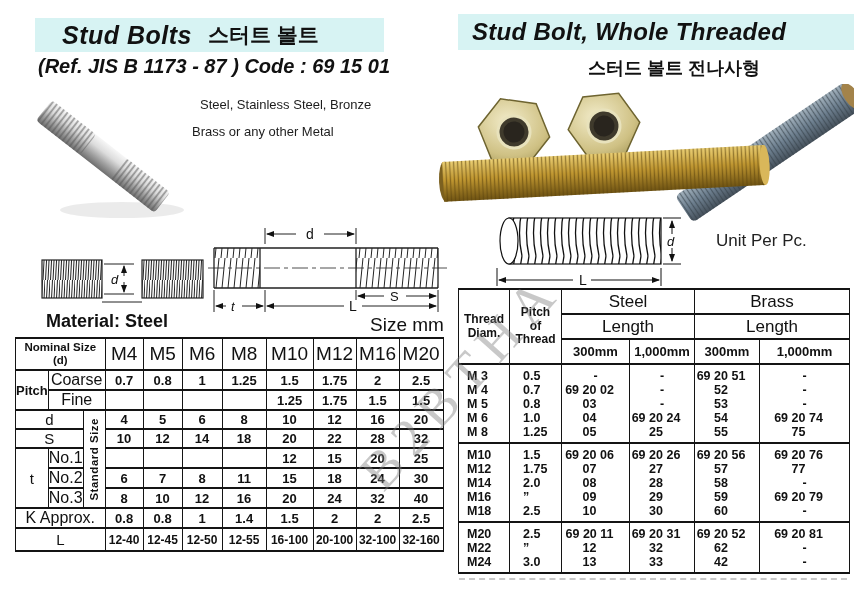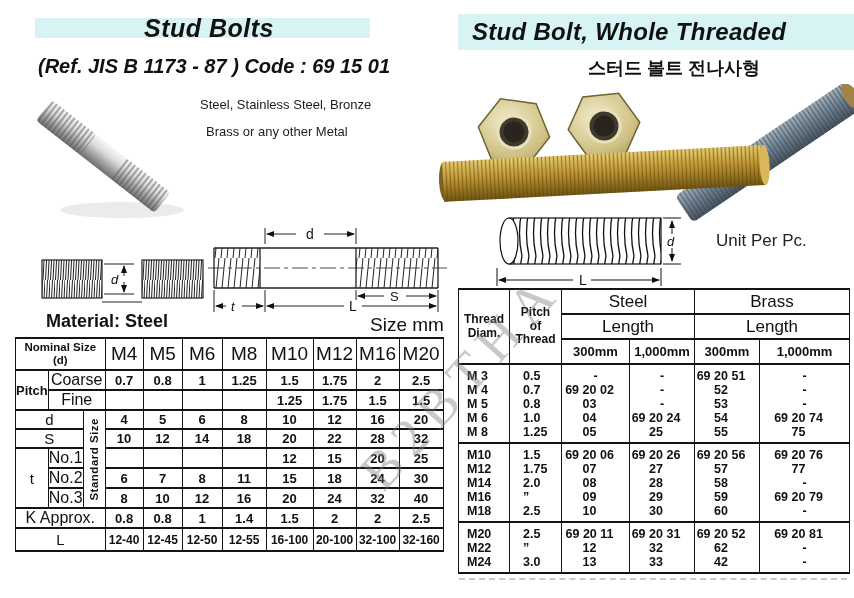--- a/index.html
+++ b/index.html
@@ -1,32 +1,32 @@
 <!DOCTYPE html>
 <html><head>
 <meta charset="utf-8">
 <style>
   html,body { margin:0; padding:0; background:#fff; }
   .page { position:relative; width:854px; height:598px; background:#fff; overflow:hidden;
           font-family:"Liberation Sans", sans-serif; color:#111; }
 
   
   .hl { position:absolute; background:#d7f3f3; display:flex; align-items:center; }
-  .hl-left  { left:35px; top:18px;  width:322px; height:20px; padding-left:13px;justify-content:center; }
+  .hl-left  { left:35px; top:18px;  width:322px; height:34px; padding-left:27px; }
   .hl-right { left:458px; top:14px; width:388px; height:36px; padding-left:14px; }
   .ttl    { font-style:italic; font-weight:bold; font-size:25px; letter-spacing:.5px; }
   .ttl-ko { font-weight:bold; font-size:21px; margin-left:16px; }
   .ttl2   { font-style:italic; font-weight:bold; font-size:24px; letter-spacing:.3px; }
   .refline { position:absolute; left:38px; top:55px; font-style:italic; font-weight:bold; font-size:20px; }
   .subko   { position:absolute; left:588px; top:56px; font-weight:bold; font-size:18px; }
 
   
   .mat  { position:absolute; font-size:13px; color:#1d1d1d; }
   .mat1 { left:200px; top:97px; }
-  .mat2 { left:206px; top:124px; }
+  .mat2 { left:192px; top:124px; }
   .matnote  { position:absolute; left:46px;  top:311px; font-weight:bold; font-size:18px; }
   .sizenote { position:absolute; left:370px; top:314px; font-size:19px; }
   .unitnote { position:absolute; left:716px; top:231px; font-size:17px; color:#222; }
 
   
   .photo1 { position:absolute; left:30px;  top:88px; }
   .photo2 { position:absolute; left:432px; top:84px; }
   .draw1  { position:absolute; left:40px;  top:242px; }
   .draw2  { position:absolute; left:208px; top:218px; }
   .draw3  { position:absolute; left:495px; top:210px; }
@@ -79,20 +79,21 @@
 
   svg text { font-family:"Liberation Sans", sans-serif; fill:#111; }
 </style>
 </head>
 <body>
 
 <div class="page">
 
   <div class="hl hl-left">
     <span class="ttl">Stud Bolts</span>
+    <span class="ttl-ko">스터트 볼트</span>
   </div>
   <div class="refline">(Ref. JIS B 1173 - 87 ) Code : 69 15 01</div>
 
   <svg class="photo1" width="175" height="138" viewBox="0 0 175 138">
     <defs>
       <linearGradient id="gsil" x1="0" y1="0" x2="0" y2="1">
         <stop offset="0" stop-color="#f7f7f7"></stop>
           <stop offset="0.35" stop-color="#dcdcdc"></stop>
         <stop offset="0.7" stop-color="#9e9e9e"></stop>
           <stop offset="1" stop-color="#6e6e6e"></stop>

